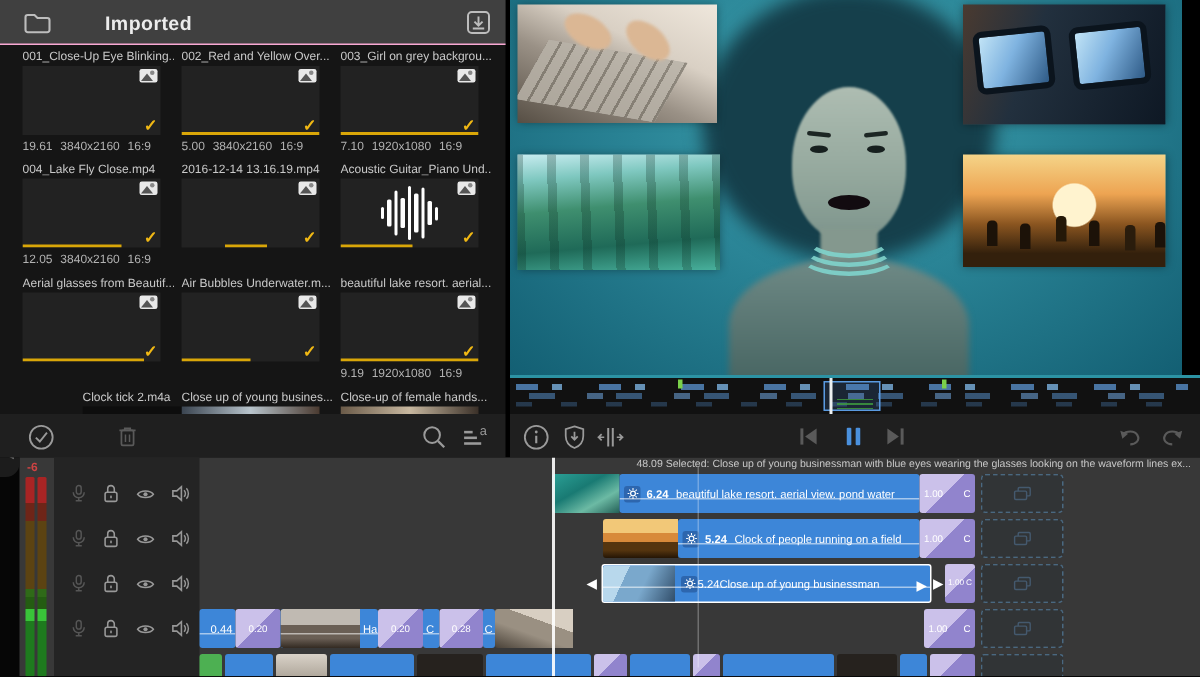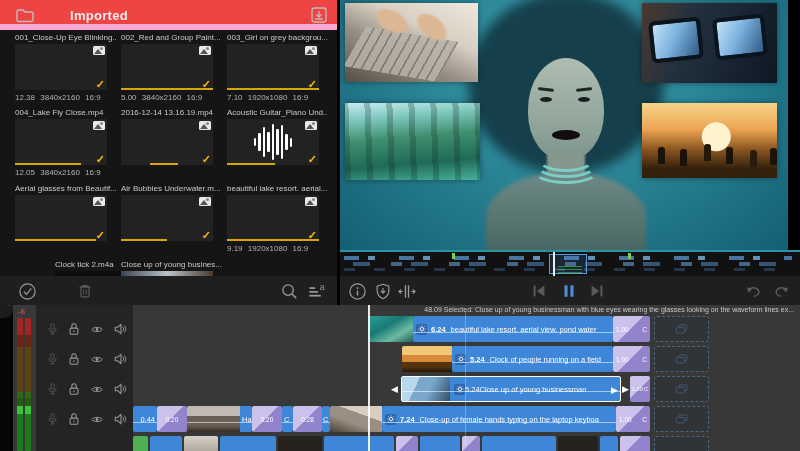--- a/index.html
+++ b/index.html
@@ -3,21 +3,21 @@
 <meta charset="utf-8">
 <style>
   html,body{margin:0;padding:0;background:#000;}
   *{box-sizing:border-box;}
   .screen{position:relative;width:800px;height:451px;background:#000;overflow:hidden;
           font-family:"Liberation Sans",sans-serif;-webkit-font-smoothing:antialiased;}
   .abs{position:absolute;}
 
   
   .library{left:0;top:0;width:337px;height:276px;background:#151515;}
-  .lib-header{left:0;top:0;width:337px;height:30px;background:#ef4444;border-bottom:6px solid #f9a8d4;}
+  .lib-header{left:0;top:0;width:337px;height:30px;background:#404040;border-bottom:1px solid #f9a8d4;}
   .lib-title{left:70px;top:8px;font-size:13px;font-weight:bold;color:#ececec;letter-spacing:.3px;}
   .cell{width:101px;}
   .cell .name{position:absolute;left:0;top:0;width:101px;font-size:8px;color:#c9c9c9;
               white-space:nowrap;overflow:hidden;}
   .cell .thumb{position:absolute;left:0;top:11px;width:92px;height:46px;overflow:hidden;background:#222;}
   .cell .meta{position:absolute;left:0;top:60px;width:101px;font-size:8px;color:#b2b2b2;word-spacing:3px;white-space:nowrap;}
   .badge{position:absolute;top:2px;right:2px;width:12px;height:9px;background:#e9e9e9;border-radius:1.5px;overflow:hidden;}
   .badge:after{content:"";position:absolute;left:1px;bottom:1px;border-left:4px solid transparent;
                border-right:4px solid transparent;border-bottom:5px solid #555;}
   .badge:before{content:"";position:absolute;right:2px;top:1px;width:3px;height:3px;border-radius:50%;background:#888;}
@@ -146,24 +146,24 @@
           </svg>
       </div>
     </div>
 
     <div class="abs cell" style="left:15px;top:33px;height:70px;">
       <div class="name">001_Close-Up Eye Blinking...</div>
       <div class="thumb t-eye">
         <span class="badge"></span>
         <span class="check">✓</span>
       </div>
-      <div class="meta">12.38 3840x2160 16:9</div>
+      <div class="meta">19.61 3840x2160 16:9</div>
     </div>
     <div class="abs cell" style="left:121px;top:33px;height:70px;">
-      <div class="name">002_Red and Group Paint...</div>
+      <div class="name">002_Red and Yellow Over...</div>
       <div class="thumb t-paint">
         <span class="badge"></span>
         <span class="check">✓</span>
         <span class="ybar" style="left:0;width:100%;"></span>
       </div>
       <div class="meta">5.00 3840x2160 16:9</div>
     </div>
     <div class="abs cell" style="left:227px;top:33px;height:70px;">
       <div class="name">003_Girl on grey backgrou...</div>
       <div class="thumb t-girl">
@@ -235,20 +235,24 @@
       <div class="meta">9.19 1920x1080 16:9</div>
     </div>
 
     <div class="abs cell" style="left:15px;top:260px;height:16px;overflow:hidden;margin-left:40px;">
       <div class="name">Clock tick 2.m4a</div>
       <div class="thumb" style="background:#0d0d0d;"></div>
     </div>
     <div class="abs cell" style="left:121px;top:260px;height:16px;overflow:hidden;">
       <div class="name">Close up of young busines...</div>
       <div class="thumb" style="background:linear-gradient(90deg,#3a4450,#b8c4cc,#4a3a30);"></div>
+    </div>
+    <div class="abs cell" style="left:227px;top:260px;height:16px;overflow:hidden;">
+      <div class="name">Close-up of female hands...</div>
+      <div class="thumb" style="background:linear-gradient(90deg,#6a5a48,#c8b8a0,#3a3028);"></div>
     </div>
   </div>
 
   <div class="abs preview">
     <div class="abs afro"></div>
     <div class="abs face"></div>
     <div class="abs brow" style="left:198px;top:88px;transform:rotate(6deg);"></div>
     <div class="abs brow" style="left:236px;top:88px;transform:rotate(-6deg);"></div>
     <div class="abs eye-dot" style="left:200px;top:97px;"></div>
     <div class="abs eye-dot" style="left:238px;top:97px;"></div>
@@ -580,30 +584,20 @@
     <div class="clip" style="left:282px;top:101px;width:11px;padding-left:2px;">
       <span>C</span>
     </div>
     <div class="trans" style="left:293px;top:101px;width:29px;justify-content:center;">
       <span>0.28</span>
     </div>
     <div class="clip" style="left:322px;top:101px;width:8px;padding-left:1px;">
       <span>C</span>
     </div>
     <div class="cthumb th-laptop" style="left:330px;top:101px;width:52px;"></div>
-    <div class="clip" style="left:382px;top:101px;width:234px;">
-      <span class="gear-chip">
-          <svg width="8" height="8" viewBox="0 0 10 10">
-            <circle cx="5" cy="5" r="2" fill="none" stroke="#fff" stroke-width="1"></circle>
-            <path d="M5,0.5 V2 M5,8 V9.5 M0.5,5 H2 M8,5 H9.5 M1.8,1.8 L2.9,2.9 M7.1,7.1 L8.2,8.2 M8.2,1.8 L7.1,2.9 M2.9,7.1 L1.8,8.2" stroke="#fff" stroke-width="0.9"></path>
-          </svg>
-        </span>
-      <span class="dur">7.24</span>
-      <span>Close-up of female hands typing on the laptop keyboa</span>
-    </div>
     <div class="trans" style="left:616px;top:101px;width:34px;">
       <span>1.00</span>
       <span>C</span>
     </div>
     <div class="ghost" style="left:654px;top:101px;width:55px;">
       <svg width="16" height="14" viewBox="0 0 20 16">
           <rect x="3" y="6" width="10" height="7" rx="1" fill="none" stroke="currentColor" stroke-width="1.2"></rect>
           <path d="M6,6 V4 a1,1 0 0 1 1,-1 h8 a1,1 0 0 1 1,1 v5 a1,1 0 0 1 -1,1 h-2" fill="none" stroke="currentColor" stroke-width="1.2"></path>
         </svg>
     </div>

